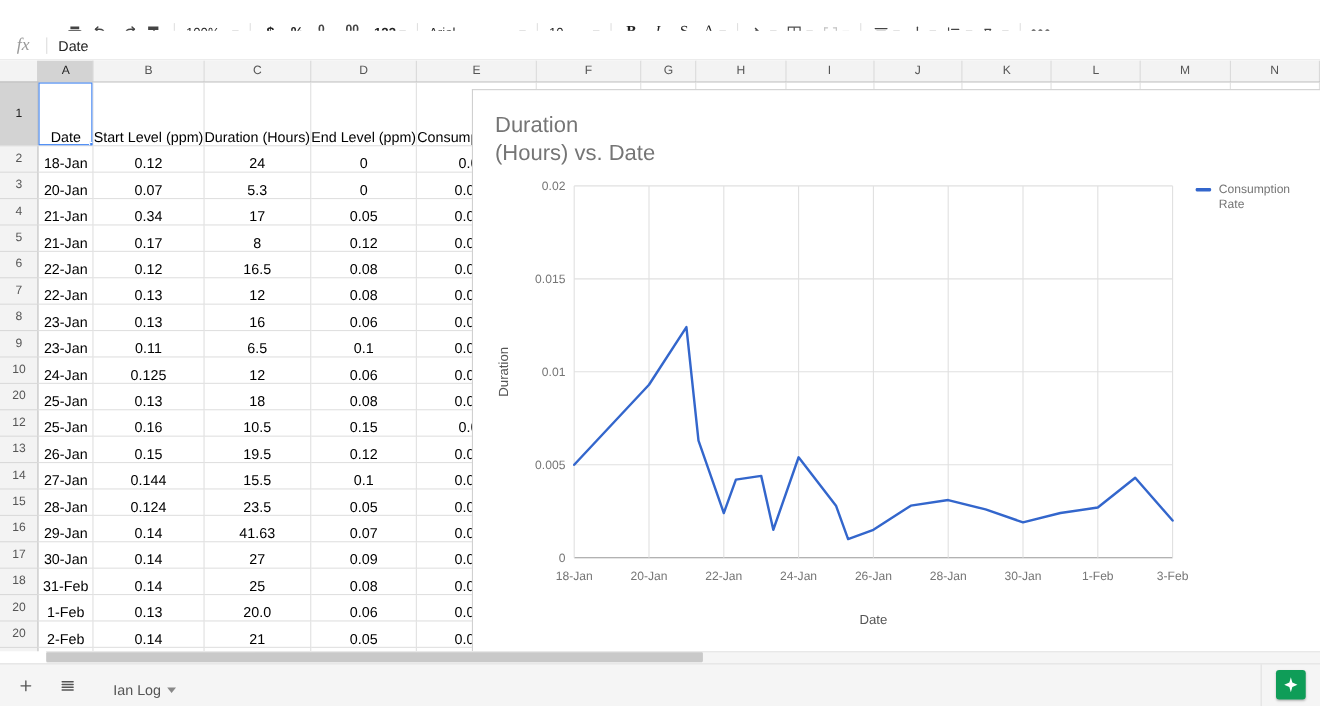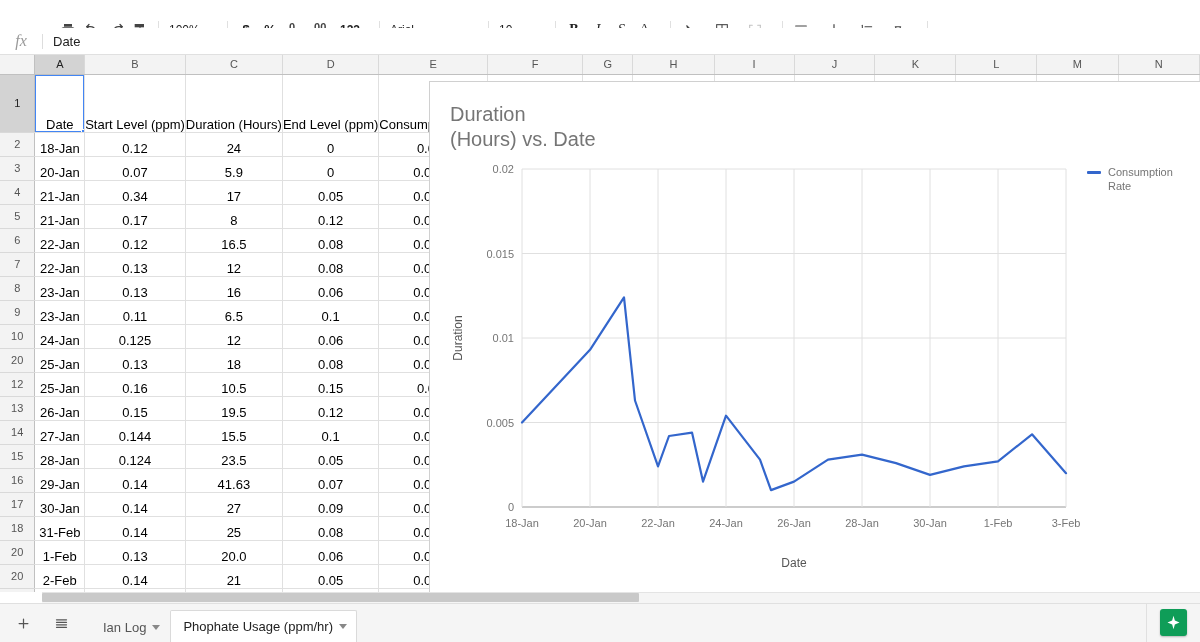--- a/index.html
+++ b/index.html
@@ -430,21 +430,21 @@
             <td class="cell" style="width: 104px;"></td>
             <td class="cell" style="width: 104px;"></td>
             <td class="cell" style="width: 104px;"></td>
             <td class="cell" style="width: 104px;"></td>
             <td class="cell" style="width: 104px;"></td>
           </tr>
           <tr class="rn">
             <td class="rowhead">3</td>
             <td class="cell" style="width: 52px;">20-Jan</td>
             <td class="cell" style="width: 47px;">0.07</td>
-            <td class="cell" style="width: 64px;">5.9</td>
+            <td class="cell" style="width: 64px;">5.3</td>
             <td class="cell" style="width: 47px;">0</td>
             <td class="cell" style="width: 108px;">0.0093</td>
             <td class="cell" style="width: 108px;"></td>
             <td class="cell" style="width: 63px;"></td>
             <td class="cell" style="width: 104px;"></td>
             <td class="cell" style="width: 104px;"></td>
             <td class="cell" style="width: 104px;"></td>
             <td class="cell" style="width: 104px;"></td>
             <td class="cell" style="width: 104px;"></td>
             <td class="cell" style="width: 104px;"></td>
@@ -817,24 +817,20 @@
       <svg width="15" height="15" viewBox="0 0 24 24" stroke="#555" stroke-width="2" stroke-linecap="round">
         <path d="M4 6h16M4 10h16M4 14h16M4 18h16"></path>
       </svg>
     </div>
 
     <div class="sheet-tabs" id="sheet-tabs">
         <div class="sheet-tab">
           <span>Ian Log</span>
           <span class="tab-caret"></span>
         </div>
-        <div class="sheet-tab active">
-          <span>Phophate Usage (ppm/hr)</span>
-          <span class="tab-caret"></span>
-        </div>
       </div>
 
     <div class="tabbar-divider"></div>
     <div class="explore-btn">
       <svg width="17" height="17" viewBox="0 0 24 24" fill="#fff">
         <path d="M12 2.5 13.9 9.2 20.5 12 13.9 14.8 12 21.5 10.1 14.8 3.5 12 10.1 9.2z"></path>
       </svg>
     </div>
   </div>
 

